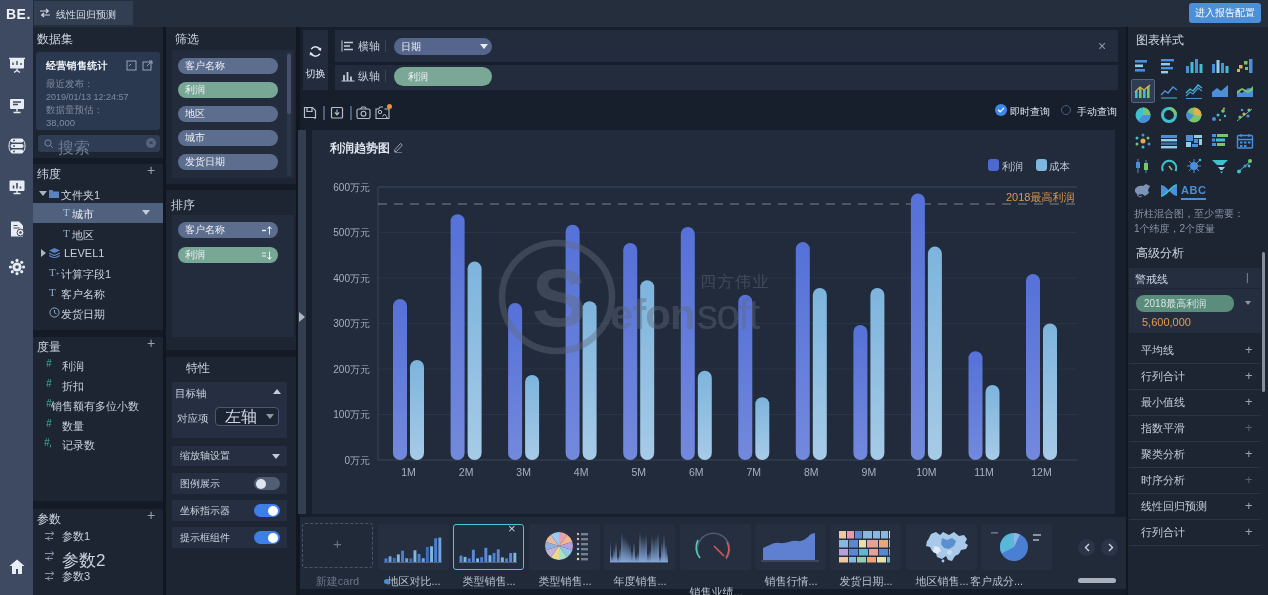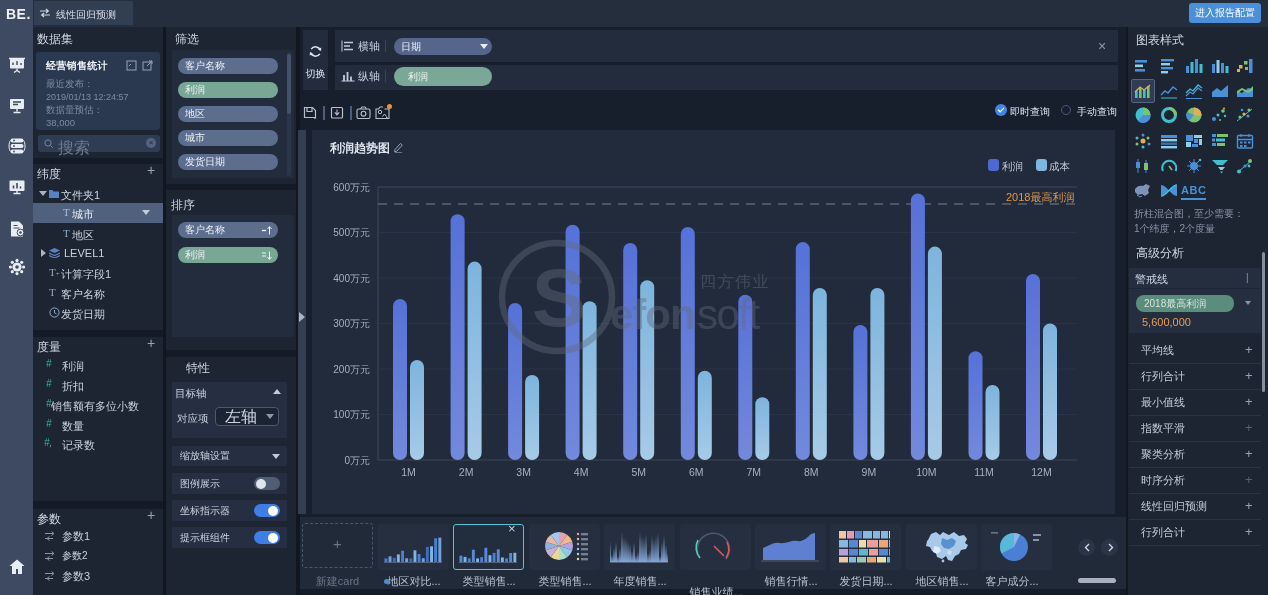--- a/index.html
+++ b/index.html
@@ -145,21 +145,21 @@
 <div class="a" style="left:147px;top:507px;font-size:14px;color:#9aa4b4">+</div>
 <svg class="a" style="left:45px;top:531px" width="11" height="10" viewBox="0 0 11 10">
       <path d="M0 2.5h8M8 7.5H0" stroke="#8a94a6" fill="none"></path>
       <path d="M6.5 0.5L9 2.5 6.5 4.5M4.5 5.5L2 7.5l2.5 2" stroke="#8a94a6" fill="none"></path>
     </svg>
 <div class="a" style="left:62px;top:529px;font-size:11px;color:#c9d1dd">参数1</div>
 <svg class="a" style="left:45px;top:551px" width="11" height="10" viewBox="0 0 11 10">
       <path d="M0 2.5h8M8 7.5H0" stroke="#8a94a6" fill="none"></path>
       <path d="M6.5 0.5L9 2.5 6.5 4.5M4.5 5.5L2 7.5l2.5 2" stroke="#8a94a6" fill="none"></path>
     </svg>
-<div class="a" style="left:62px;top:549px;font-size:10px;color:#c9d1dd">参数2</div>
+<div class="a" style="left:62px;top:549px;font-size:17px;color:#c9d1dd">参数2</div>
 <svg class="a" style="left:45px;top:571px" width="11" height="10" viewBox="0 0 11 10">
       <path d="M0 2.5h8M8 7.5H0" stroke="#8a94a6" fill="none"></path>
       <path d="M6.5 0.5L9 2.5 6.5 4.5M4.5 5.5L2 7.5l2.5 2" stroke="#8a94a6" fill="none"></path>
     </svg>
 <div class="a" style="left:62px;top:569px;font-size:11px;color:#c9d1dd">参数3</div>
 </div>
 
 <div class="a" style="left:166px;top:27px;width:130px;height:568px;background:#1d2533"></div>
 <div class="a" style="left:296px;top:27px;width:4px;height:568px;background:#12161f"></div>
 <div id="panel2">
@@ -499,21 +499,21 @@
     <div class="a" style="left:987px;top:530px">
       <svg width="58" height="34" viewBox="0 0 58 34">
         <circle cx="27" cy="17" r="14" fill="#4a7fd4"></circle>
         <path d="M27 3A14 14 0 0 0 14.6 23.5L27 17Z" fill="#58b8d8"></path>
         <path d="M27 3A14 14 0 0 1 33 4.4L27 17Z" fill="#8fb4e8"></path>
         <rect x="46" y="4" width="8" height="2" fill="#8a94a6"></rect>
         <rect x="46" y="9" width="6" height="2" fill="#8a94a6"></rect>
         <rect x="4" y="2" width="7" height="1.6" fill="#6a7487"></rect>
       </svg>
     </div>
-    <div class="a" style="left:970px;top:574px;width:84px;text-align:center;font-size:11px;color:#b8c0cd">客户成分...</div>
+    <div class="a" style="left:970px;top:574px;width:84px;font-size:11px;color:#b8c0cd">客户成分...</div>
 <div class="a" style="left:1078px;top:539px;width:17px;height:17px;border-radius:50%;background:#2b3547"></div>
 <svg class="a" style="left:1084px;top:543px" width="6" height="9" viewBox="0 0 6 9">
       <path d="M5 1L1.5 4.5 5 8" stroke="#cfd6e2" stroke-width="1.4" fill="none"></path>
     </svg>
 <div class="a" style="left:1101px;top:539px;width:17px;height:17px;border-radius:50%;background:#2b3547"></div>
 <svg class="a" style="left:1108px;top:543px" width="6" height="9" viewBox="0 0 6 9">
       <path d="M1 1l3.5 3.5L1 8" stroke="#cfd6e2" stroke-width="1.4" fill="none"></path>
     </svg>
 <div class="a" style="left:1078px;top:578px;width:38px;height:5px;border-radius:2.5px;background:#a9b1be"></div>
 </div>

